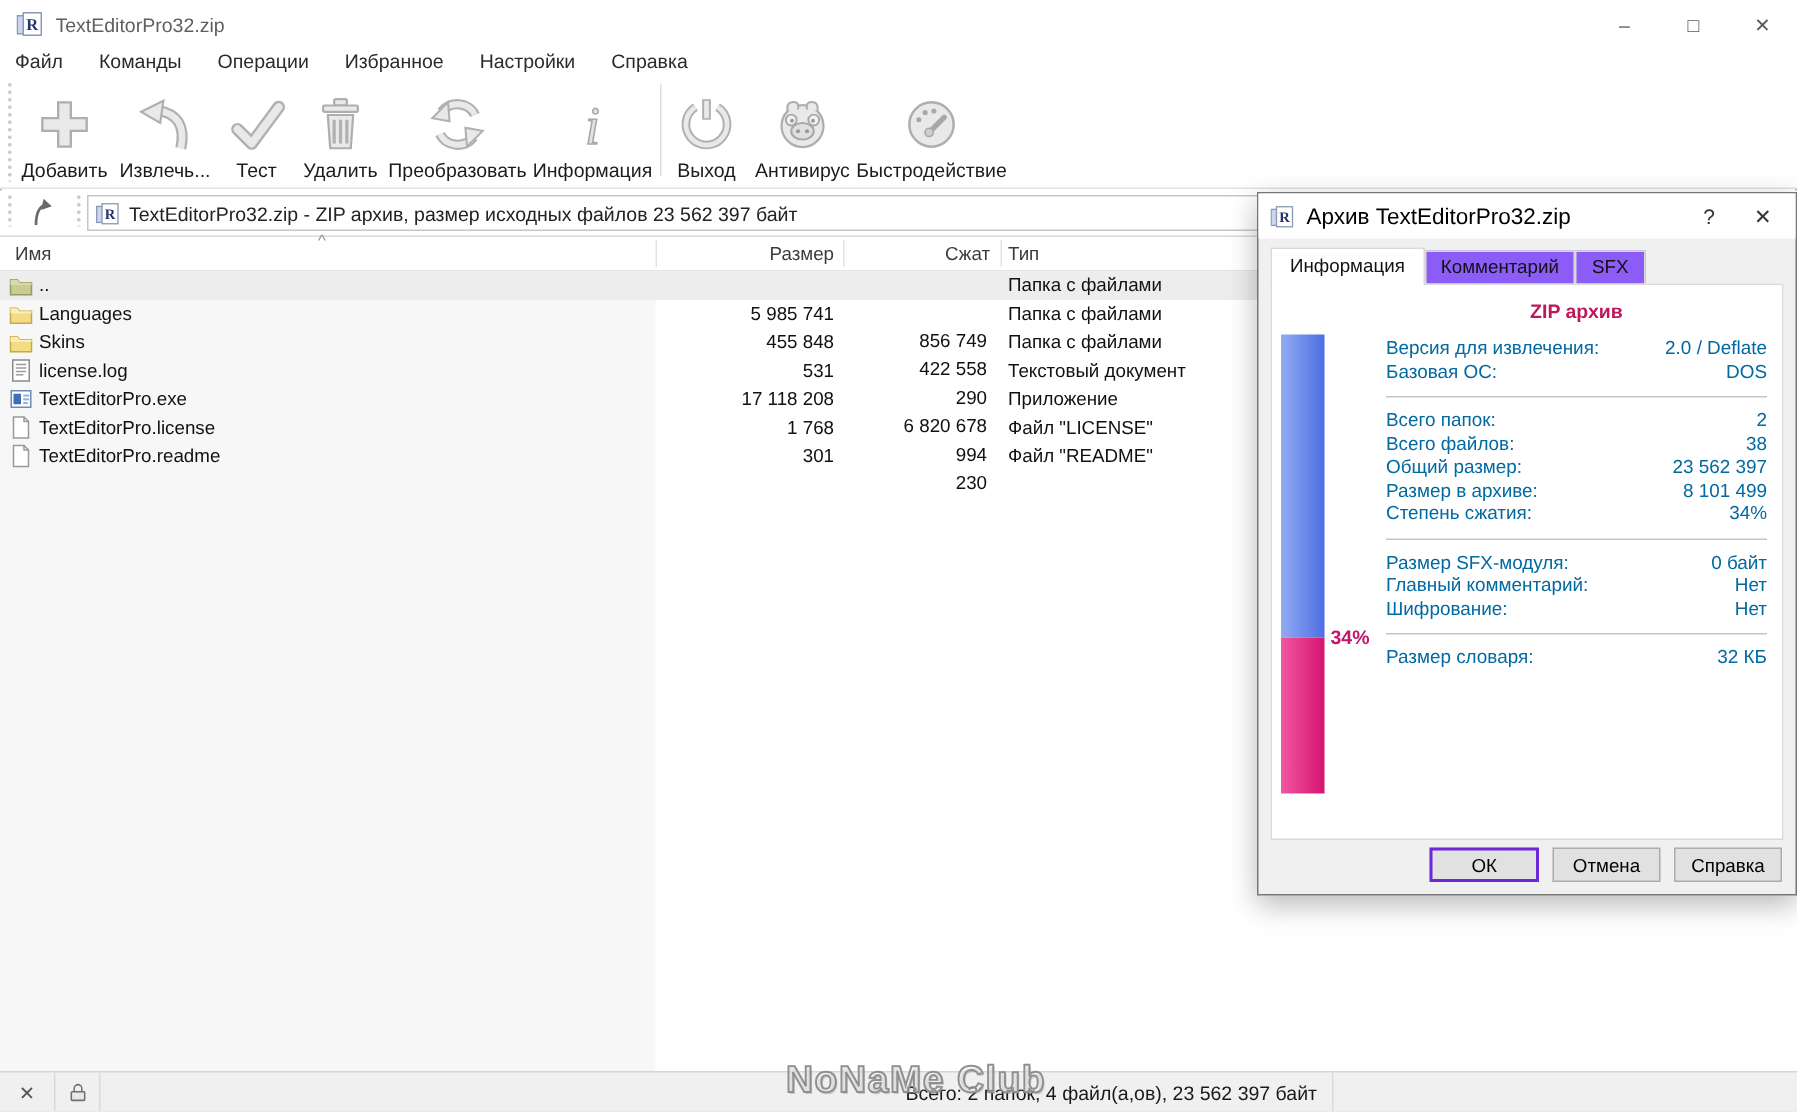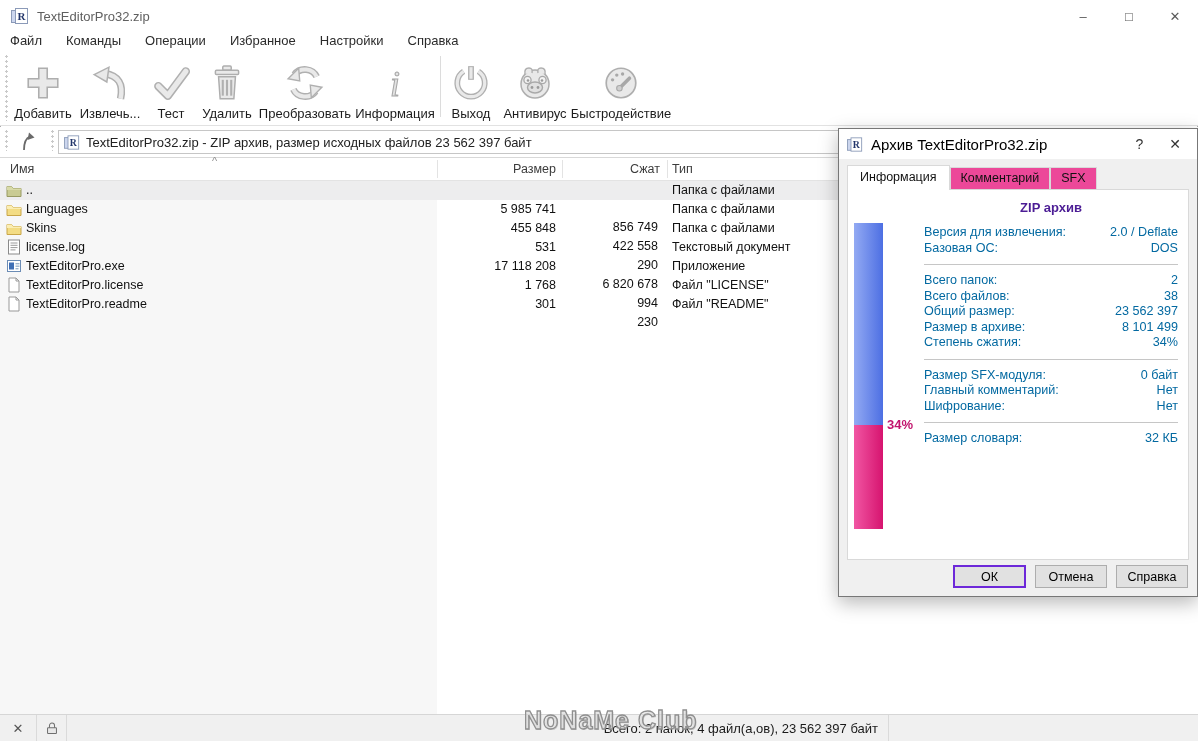--- a/index.html
+++ b/index.html
@@ -64,29 +64,29 @@
   .watermark { position:absolute; left:524px; top:706px; z-index:60; font-size:25px; font-weight:bold; letter-spacing:1px;
     color:rgba(250,250,250,0.45); -webkit-text-stroke:1.3px #8f8f8f; text-shadow:1px 1px 0 rgba(130,130,130,0.35); }
 
   
   .dialog { position:absolute; left:838px; top:128px; width:360px; height:469px; background:#f0f0f0; border:1px solid #777; box-shadow:0 6px 18px rgba(0,0,0,0.28); z-index:40; }
   .dlg-titlebar { position:absolute; left:0; top:0; width:100%; height:30px; background:#fff; display:flex; align-items:center; }
   .dlg-title { font-size:15px; color:#000; margin-left:8px; }
   .dlg-tb-btns { margin-left:auto; display:flex; gap:26px; padding-right:16px; }
   .dlg-tb-btn { font-size:14px; color:#333; }
   .dlg-tabs { position:absolute; left:8px; top:38px; display:flex; }
-  .dlg-tab { font-size:12.5px; color:#111; padding:3px 10px 4px 10px; border:1px solid #d9d9d9; border-bottom:none; background:#ec4899; margin-right:0px; position:relative; }
+  .dlg-tab { font-size:12.5px; color:#111; padding:3px 10px 4px 10px; border:1px solid #d9d9d9; border-bottom:none; background:#8b5cf6; margin-right:0px; position:relative; }
   .dlg-tab.active { background:#fff; padding:4px 12px 6px 12px; margin-top:-2px; z-index:2; }
   .dlg-page { position:absolute; left:8px; right:8px; top:60px; height:371px; background:#fff; border:1px solid #d9d9d9; }
   .compression-bar { position:absolute; left:6px; top:33px; width:29px; height:306px; display:flex; flex-direction:column; }
   .bar-unpacked { flex:1; background:linear-gradient(to right,#93aaf3,#4d6fe3); }
   .bar-packed { height:34%; background:linear-gradient(to right,#f156a3,#d6146f); }
   .pct-label { position:absolute; left:39px; top:224px; font-size:13px; font-weight:bold; color:#c2156e; }
   .info-col { position:absolute; left:76px; right:10px; top:4px; }
-  .zip-heading { font-size:13px; font-weight:bold; color:#4c1d95; text-align:center; margin:6px 0 10px 0; }
+  .zip-heading { font-size:13px; font-weight:bold; color:#be185d; text-align:center; margin:6px 0 10px 0; }
   .irow { display:flex; justify-content:space-between; font-size:12.6px; color:#0369a1; line-height:15.5px; }
   .isep { border:none; border-top:1px solid #c6c6c6; margin:8px 0; }
   .dlg-buttons { position:absolute; right:9px; bottom:8px; display:flex; gap:9px; }
   .dlg-btn { width:72px; height:23px; background:#e1e1e1; border:1px solid #adadad; font-size:12.5px; color:#000; display:flex; align-items:center; justify-content:center; font-family:"Liberation Sans",sans-serif; }
   .dlg-btn.default { width:73px; border:2px solid #6d28d9; }
 
   svg { display:block; }
 </style>
 </head>
 <body>

